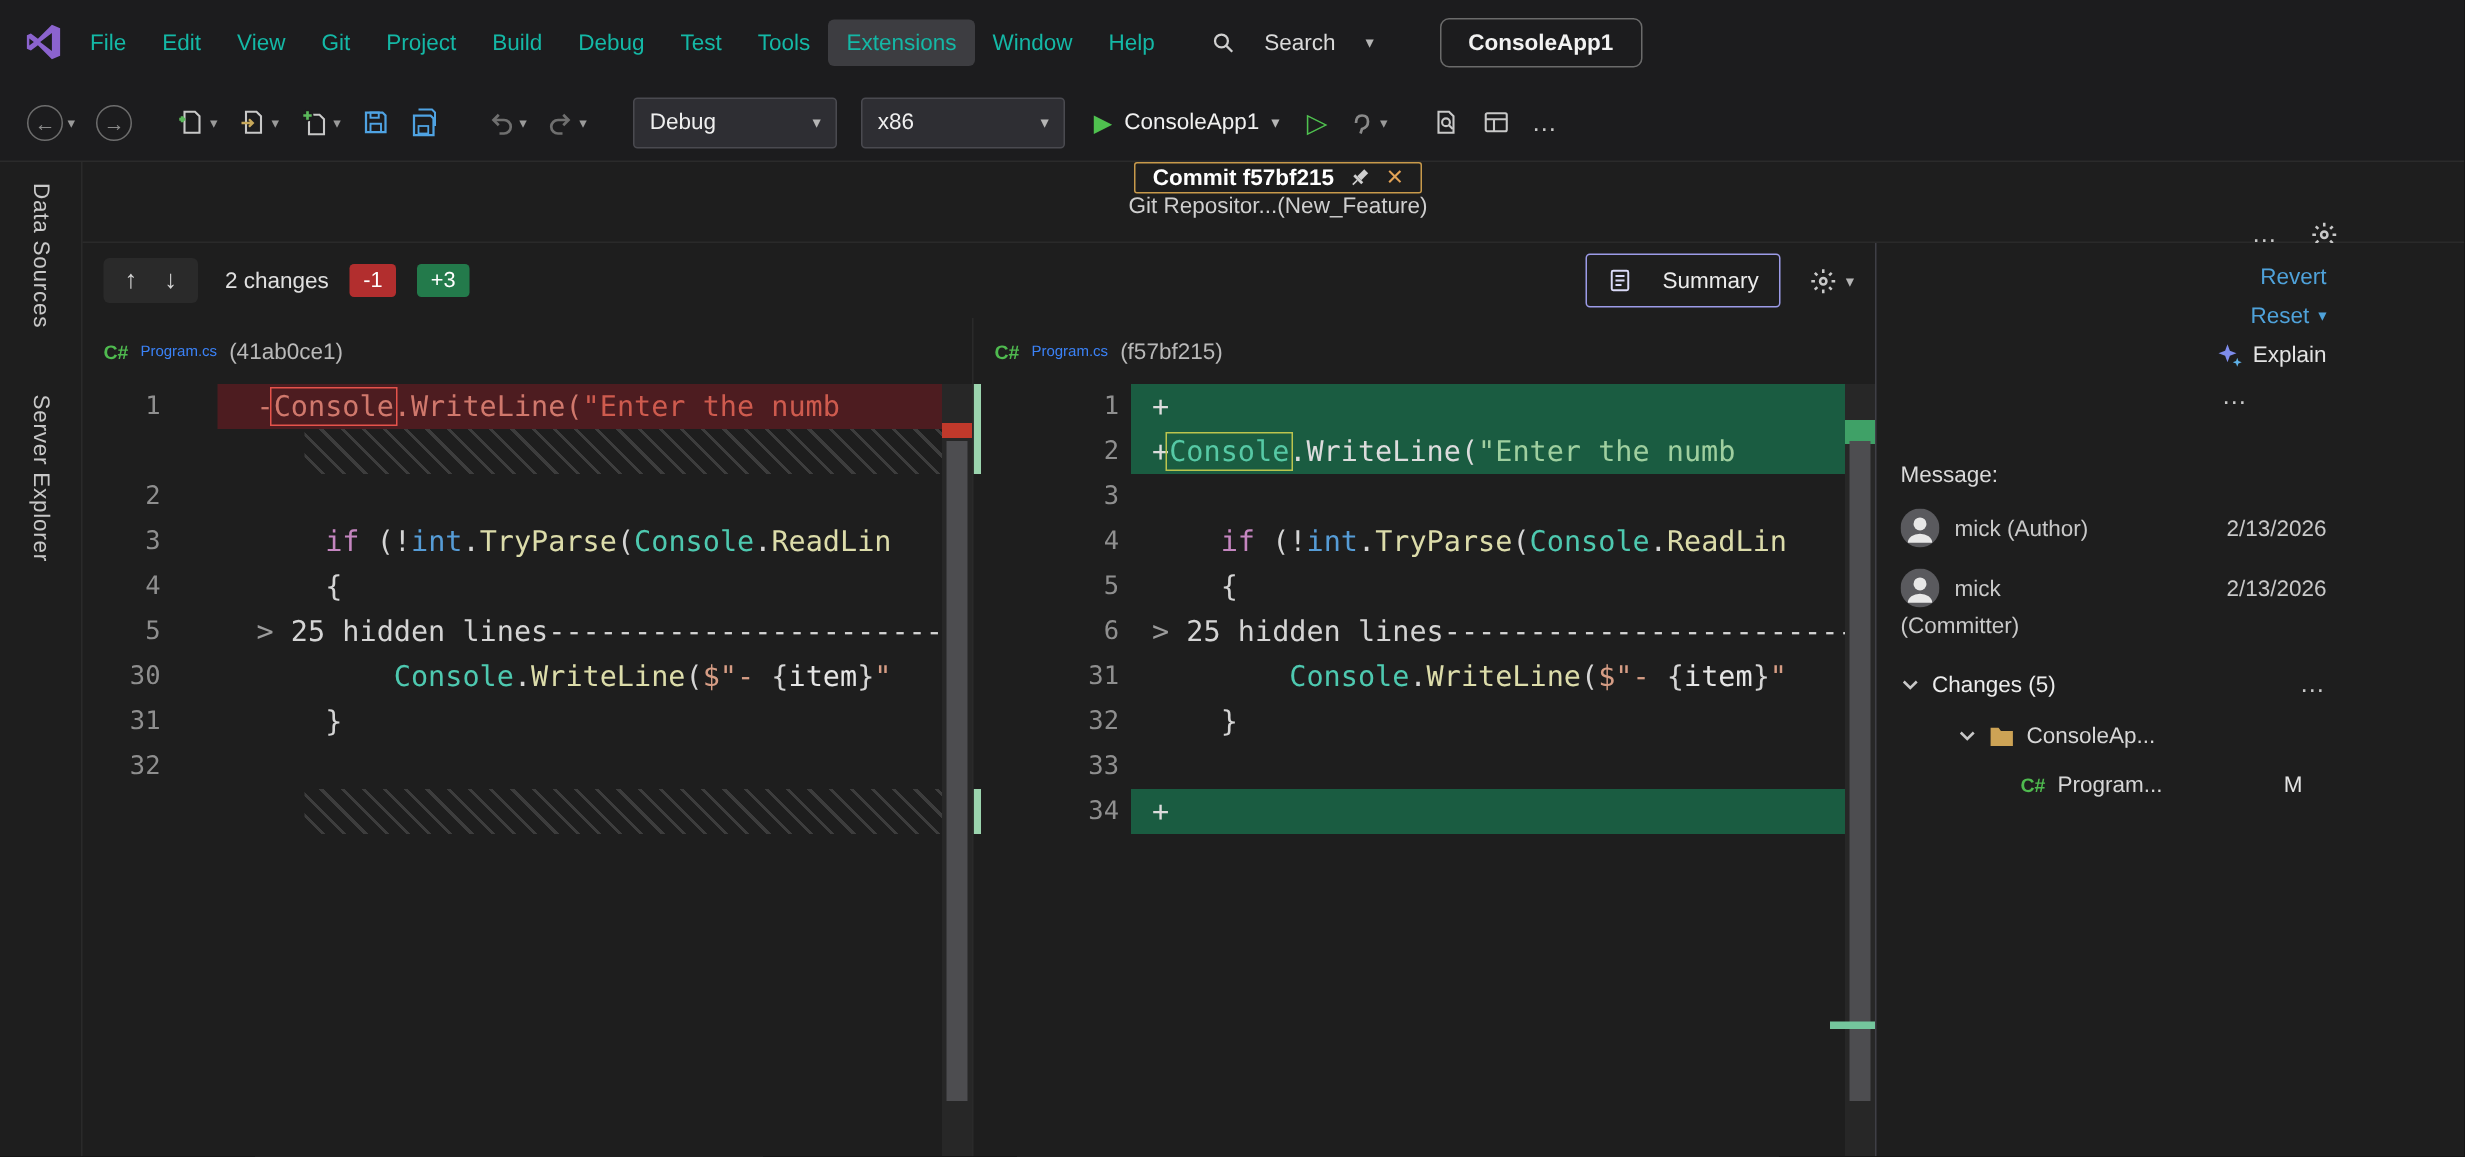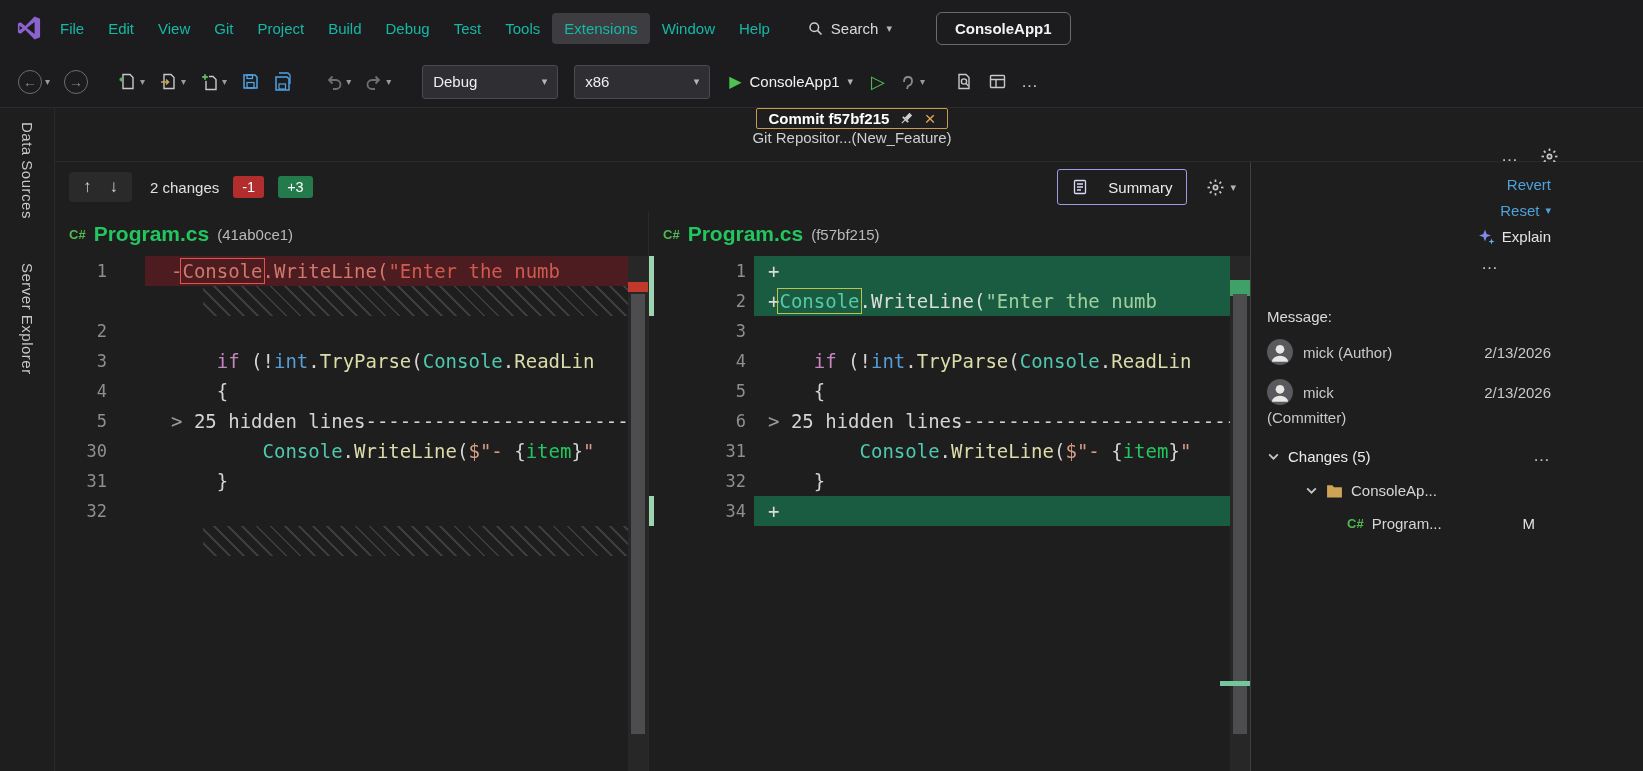--- a/index.html
+++ b/index.html
@@ -6,21 +6,21 @@
   .window *{box-sizing:border-box;}
   .window{width:1643px;height:771px;position:relative;overflow:hidden;background:#1E1E1E;
     font-family:"Liberation Sans",sans-serif;color:#E8E8E8;font-size:15px;}
 
   
   .menubar{height:56px;display:flex;align-items:center;background:#1C1C1E;padding-left:10px;}
   .vs-logo{width:38px;display:flex;justify-content:center;align-items:center;}
   .menu-items{display:flex;align-items:center;height:100%;}
   .menu-item{padding:7px 12px;border-radius:4px;color:#14b8a6;cursor:default;}
   .menu-item.active{background:#3D3D41;}
-  .menu-search{display:flex;align-items:center;gap:8px;margin-left:26px;color:#DADADA;}
+  .menu-search{display:flex;align-items:center;gap:20px;margin-left:26px;color:#DADADA;}
   .chev{font-size:11px;color:#B5B5B5;}
   .app-badge{margin-left:44px;border:1px solid #6B6B6B;border-radius:6px;padding:7px 18px;font-weight:bold;color:#F2F2F2;}
 
   
   .toolbar{height:52px;display:flex;align-items:center;background:#1C1C1E;border-bottom:1px solid #2B2B2B;padding-left:14px;gap:6px;}
   .tb-btn{display:flex;align-items:center;gap:3px;padding:4px;color:#C8C8C8;}
   .tb-circle{width:24px;height:24px;border:1.6px solid #6D6D6D;border-radius:50%;display:flex;align-items:center;justify-content:center;color:#8A8A8A;font-size:14px;}
   .tb-chev{font-size:10px;color:#9A9A9A;}
   .tb-sep{width:10px;}
   .tb-select{width:136px;height:34px;background:#2E2E33;border:1px solid #4A4A50;border-radius:3px;display:flex;align-items:center;padding:0 10px;color:#EFEFEF;margin:0 5px;}
@@ -55,38 +55,38 @@
   .badge-add{background:#237A4B;}
   .summary-btn{margin-left:auto;display:flex;align-items:center;gap:20px;border:1px solid #9C9BE8;border-radius:3px;height:36px;padding:0 14px;color:#ECECEC;}
   .gear-wrap{display:flex;align-items:center;gap:6px;margin:0 14px 0 6px;color:#C8C8C8;}
 
   .panes{flex:1;display:flex;min-height:0;}
   .pane{position:relative;overflow:hidden;}
   .pane-left{width:593px;}
   .pane-right{flex:1;border-left:1px solid #2A2A2A;}
   .pane-header{height:44px;display:flex;align-items:center;gap:8px;padding-left:14px;}
   .cs-icon{color:#4FBA4F;font-weight:bold;font-size:13px;}
-  .file-name{font-weight:bold;color:#22c55e;font-size:21px;}
+  .file-name{font-weight:normal;color:#3b82f6;font-size:10px;}
   .file-rev{color:#B9B9B9;font-size:15px;}
   .code-area{margin-right:20px;overflow:hidden;}
 
   .code-row{display:flex;height:30px;line-height:30px;font-family:"DejaVu Sans Mono",monospace;font-size:19px;white-space:pre;}
   .code-row .edge{width:5px;flex:none;}
   .code-row .gutter{flex:none;text-align:right;color:#8F8F8F;font-size:17px;}
   .pane-left .gutter{width:85px;padding-right:38px;}
   .pane-right .gutter{width:100px;padding-right:8px;}
   .code-row .content2{flex:1;overflow:hidden;padding-left:26px;}
   .pane-right .content2{padding-left:14px;}
   .row-del .content2{background:#4D1C20;}
   .row-add .content2{background:#1A5C41;}
   .pane-right .row-add .edge{background:#9BD4AE;}
   .row-filler .content2{margin-left:58px;padding-left:0;background:repeating-linear-gradient(45deg,#1E1E1E 0 8px,#3D3D3D 8px 10px);}
   .fold{color:#9B9B9B;}
   .tk-kw{color:#C586C0;} .tk-type{color:#569CD6;} .tk-cls{color:#4EC9B0;} .tk-m{color:#DCDCAA;}
-  .tk-p{color:#D4D4D4;} .tk-str{color:#D69D85;} .tk-var{color:#22c55e;margin-top:16px;}
+  .tk-p{color:#D4D4D4;} .tk-str{color:#D69D85;} .tk-var{color:#e5e5e5;margin-top:16px;}
   .tk-del{color:#D0786C;} .tk-delstr{color:#CE5B4E;}
   .tk-delbox{color:#D0786C;outline:1.5px solid #E5534B;outline-offset:1px;}
   .tk-addp{color:#DCDCDC;} .tk-addstr{color:#9FCF9F;}
   .tk-addbox{color:#56C9A5;outline:1.5px solid #BBC44E;outline-offset:1px;}
 
   .scrollcol{position:absolute;top:44px;right:0;bottom:0;width:20px;background:#272727;}
   .scroll-thumb{position:absolute;left:3px;right:3px;top:38px;height:440px;background:#4D4D50;}
   .mark{position:absolute;left:0;right:0;}
   .mark-red{top:26px;height:10px;background:#C0392B;}
   .mark-green-top{top:24px;height:16px;background:#3FA167;}
@@ -392,20 +392,21 @@
               </div>
               <div class="code-area" id="pane-right-code">
                   <div class="code-row row-add"><span class="edge"></span><span class="gutter">1</span><span class="content2"><span class="tk-addp">+</span></span></div>
                   <div class="code-row row-add"><span class="edge"></span><span class="gutter">2</span><span class="content2"><span class="tk-addp">+</span><span class="tk-addbox">Console</span><span class="tk-addp">.WriteLine(</span><span class="tk-addstr">"Enter the numb</span></span></div>
                   <div class="code-row row-code"><span class="edge"></span><span class="gutter">3</span><span class="content2"></span></div>
                   <div class="code-row row-code"><span class="edge"></span><span class="gutter">4</span><span class="content2"><span class="tk-p">    </span><span class="tk-kw">if</span><span class="tk-p"> (!</span><span class="tk-type">int</span><span class="tk-p">.</span><span class="tk-m">TryParse</span><span class="tk-p">(</span><span class="tk-cls">Console</span><span class="tk-p">.</span><span class="tk-m">ReadLin</span></span></div>
                   <div class="code-row row-code"><span class="edge"></span><span class="gutter">5</span><span class="content2"><span class="tk-p">    {</span></span></div>
                   <div class="code-row row-code"><span class="edge"></span><span class="gutter">6</span><span class="content2"><span class="fold">&gt; </span><span class="tk-p">25 hidden lines</span><span class="tk-p">-----------------------------------</span></span></div>
                   <div class="code-row row-code"><span class="edge"></span><span class="gutter">31</span><span class="content2"><span class="tk-p">        </span><span class="tk-cls">Console</span><span class="tk-p">.</span><span class="tk-m">WriteLine</span><span class="tk-p">(</span><span class="tk-str">$"- </span><span class="tk-p">{</span><span class="tk-var">item</span><span class="tk-p">}</span><span class="tk-str">"</span></span></div>
                   <div class="code-row row-code"><span class="edge"></span><span class="gutter">32</span><span class="content2"><span class="tk-p">    }</span></span></div>
+                  <div class="code-row row-code"><span class="edge"></span><span class="gutter">33</span><span class="content2"></span></div>
                   <div class="code-row row-add"><span class="edge"></span><span class="gutter">34</span><span class="content2"><span class="tk-addp">+</span></span></div>
                 </div>
               <div class="scrollcol">
                 <div class="mark mark-green-top"></div>
                 <div class="scroll-thumb"></div>
                 <div class="mark mark-green-bottom"></div>
               </div>
             </div>
           </div>
         </div>

